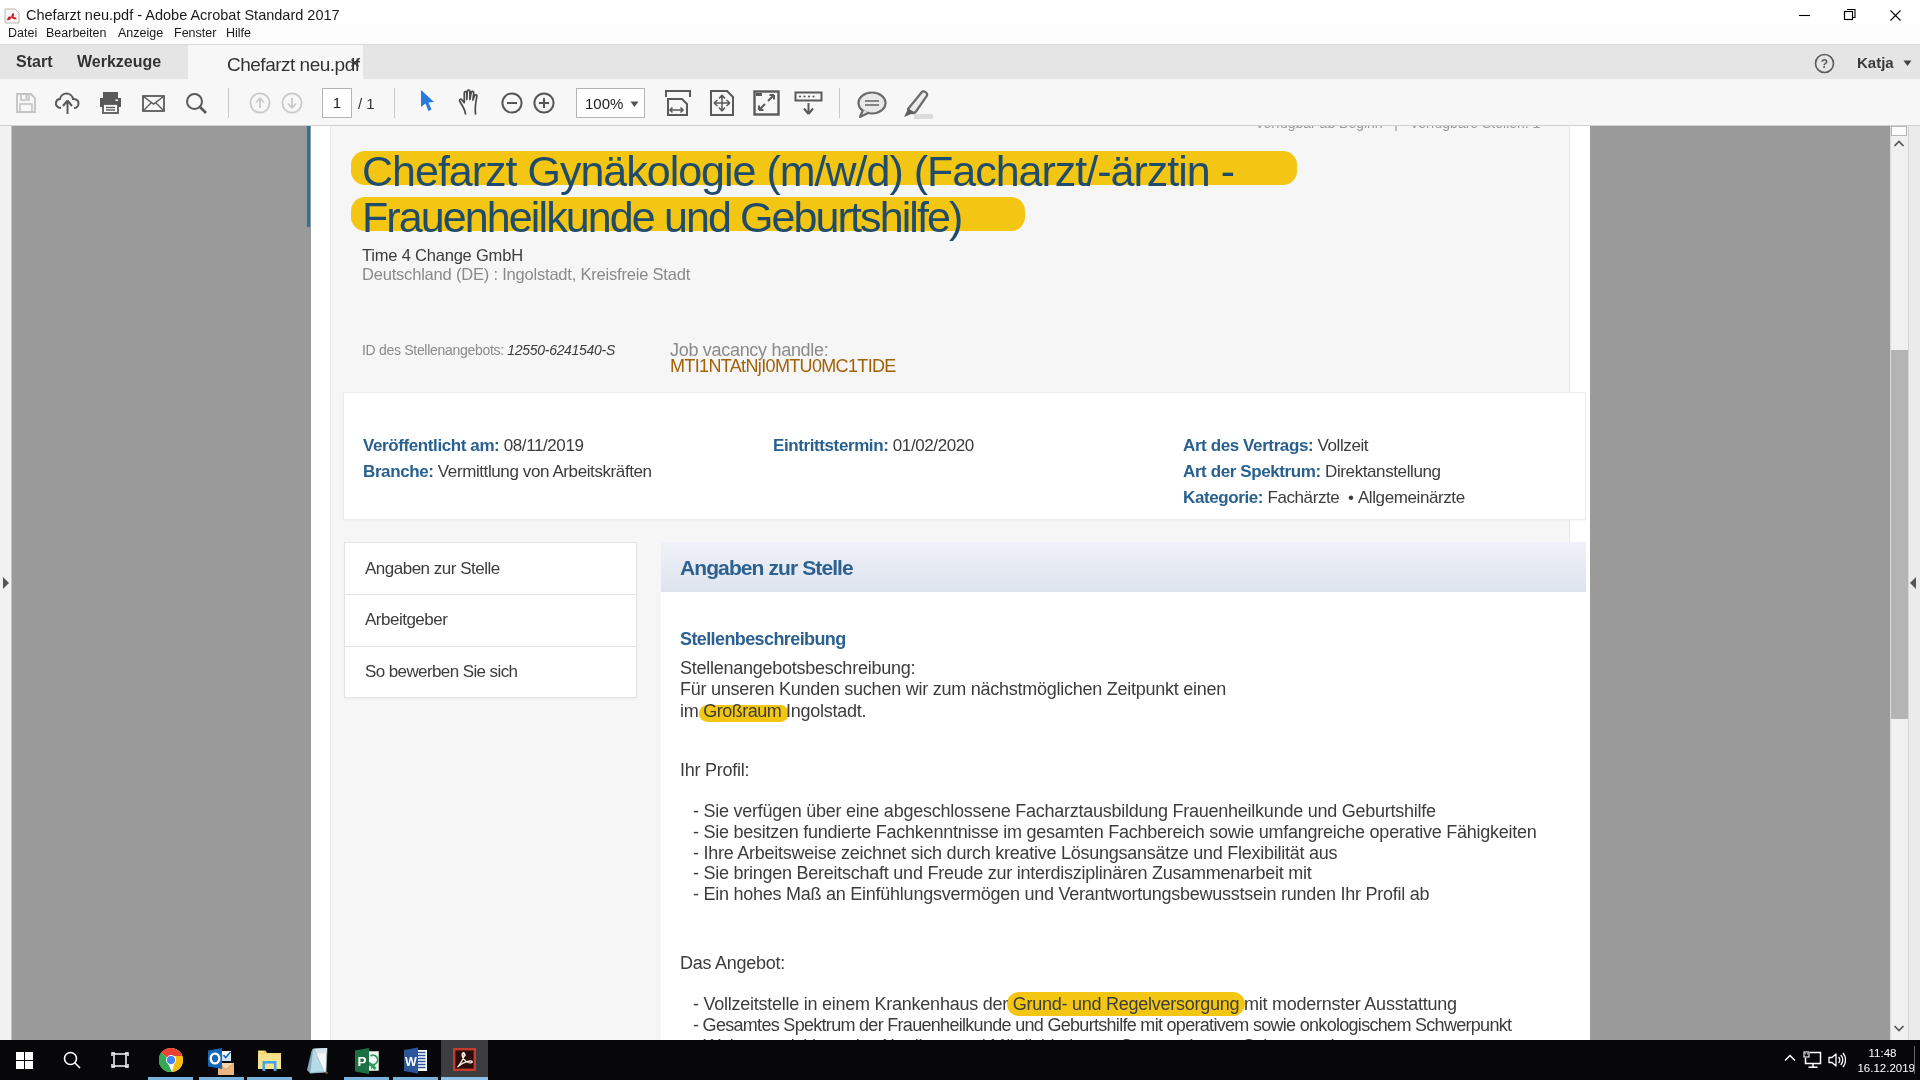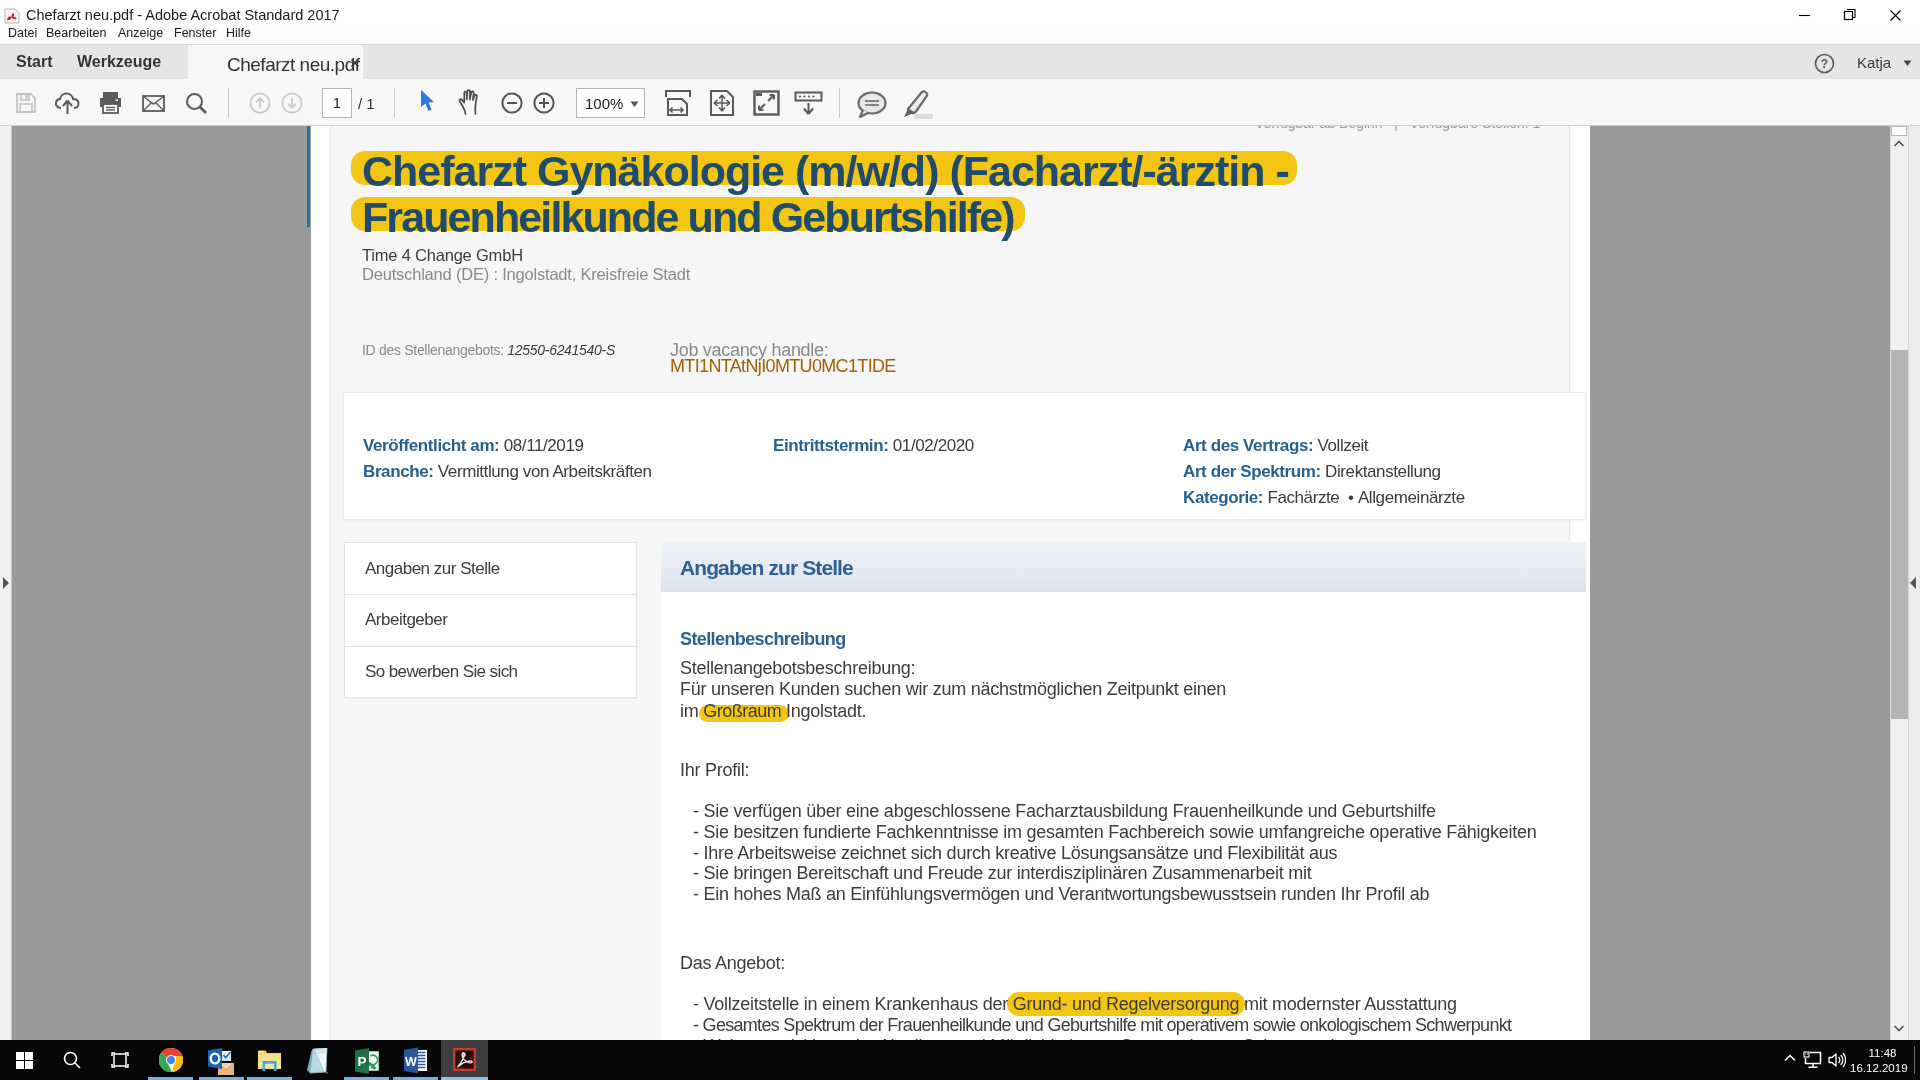--- a/index.html
+++ b/index.html
@@ -66,21 +66,21 @@
   <span class="abs" style="left:16px;top:8px;font-size:16px;font-weight:bold;color:#333">Start</span>
   <span class="abs" style="left:77px;top:8px;font-size:16px;font-weight:bold;color:#333">Werkzeuge</span>
   <span class="abs" style="left:227px;top:9px;font-size:19px;letter-spacing:-0.5px;color:#333">Chefarzt neu.pdf</span>
   <svg class="abs" style="left:350px;top:13px" width="10" height="10" viewBox="0 0 10 10">
       <path d="M1.5 1.5 L8.5 8.5 M8.5 1.5 L1.5 8.5" stroke="#3a3a3a" stroke-width="1.7"></path>
     </svg>
   <svg class="abs" style="left:1814px;top:8px" width="21" height="21" viewBox="0 0 21 21">
       <circle cx="10.5" cy="10.5" r="9" fill="none" stroke="#5a5a5a" stroke-width="1.6"></circle>
       <text x="10.5" y="15" font-size="12" font-weight="bold" fill="#5a5a5a" text-anchor="middle" font-family="Liberation Sans">?</text>
     </svg>
-  <span class="abs" style="left:1857px;top:9px;font-size:15px;font-weight:normal;color:#3a3a3a">Katja</span>
+  <span class="abs" style="left:1857px;top:9px;font-size:15px;font-weight:bold;color:#3a3a3a">Katja</span>
   <svg class="abs" style="left:1903px;top:15px" width="9" height="7" viewBox="0 0 9 7">
       <path d="M0.5 0.5 L8.5 0.5 L4.5 6z" fill="#444"></path>
     </svg>
 </div>
 
 <div class="abs" id="toolbar">
   <div class="tsep" style="left:228px"></div>
   <div class="tsep" style="left:394px"></div>
   <div class="tsep" style="left:839px"></div>
 
@@ -214,21 +214,21 @@
     </svg>
 </div>
 
 <div class="abs" id="pagecontent" style="left:311px;top:126px;width:1279px;height:914px;overflow:hidden;background:#fff">
   <div class="abs" style="left:19px;top:0;width:1240px;height:914px;background:#f6f6f6;border-left:1px solid #e8e8e8;border-right:1px solid #e8e8e8"></div>
 
   <div class="abs" style="left:944px;top:-11px;width:330px;height:17px;font-size:14px;color:#999">Verfügbar ab Beginn&nbsp;&nbsp; | &nbsp;&nbsp;Verfügbare Stellen: 1</div>
 
   <div class="abs hl" style="left:40px;top:25px;width:946px;height:34px"></div>
   <div class="abs hl" style="left:40px;top:71px;width:674px;height:34px"></div>
-  <div class="abs" style="left:51px;top:22px;width:1010px;font-weight:bold;font-size:43px;line-height:46px;letter-spacing:-1px;color:#1f4b6c">Chefarzt Gynäkologie (m/w/d) (Facharzt/-ärztin -<br><span style="letter-spacing:-1.9px">Frauenheilkunde und Geburtshilfe)</span></div>
+  <div class="abs" style="left:51px;top:22px;width:1010px;font-weight:normal;font-size:43px;line-height:46px;letter-spacing:-1px;color:#1f4b6c">Chefarzt Gynäkologie (m/w/d) (Facharzt/-ärztin -<br><span style="letter-spacing:-1.9px">Frauenheilkunde und Geburtshilfe)</span></div>
 
   <div class="abs" style="left:51px;top:120px;font-size:16.5px;letter-spacing:-0.2px;color:#3c3c3c">Time 4 Change GmbH</div>
   <div class="abs" style="left:51px;top:139px;font-size:16.5px;letter-spacing:-0.2px;color:#8a8a8a">Deutschland (DE) : Ingolstadt, Kreisfreie Stadt</div>
 
   <div class="abs" style="left:51px;top:216px;font-size:14px;letter-spacing:-0.3px;color:#8a8a8a">ID des Stellenangebots: <span style="color:#3c3c3c;font-style:italic">12550-6241540-S</span></div>
   <div class="abs" style="left:359px;top:216px;font-size:18px;letter-spacing:-0.3px;line-height:16px;color:#8a8a8a">Job vacancy handle:<br><span style="color:#a16207;letter-spacing:-0.65px">MTI1NTAtNjI0MTU0MC1TIDE</span></div>
 
   <div class="abs" style="left:32px;top:266px;width:1243px;height:128px;background:#fff;border:1px solid #ececec;box-shadow:0 1px 2px rgba(0,0,0,0.04)">
     <div class="abs" style="left:19px;top:43px;font-size:17px;letter-spacing:-0.4px;color:#3c3c3c"><b style="color:#28608f">Veröffentlicht am:</b> 08/11/2019</div>
     <div class="abs" style="left:19px;top:69px;font-size:17px;letter-spacing:-0.4px;color:#3c3c3c"><b style="color:#28608f">Branche:</b> Vermittlung von Arbeitskräften</div>
@@ -361,15 +361,15 @@
       <rect x="1" y="0" width="7" height="7" fill="#070709"></rect>
       <rect x="2" y="1" width="5" height="5" fill="none" stroke="#fff" stroke-width="1.1"></rect>
       <rect x="3.2" y="2.4" width="1" height="1" fill="#fff"></rect>
       <rect x="5" y="2.4" width="1" height="1" fill="#fff"></rect>
     </svg>
   <svg class="abs" style="left:1828px;top:12px" width="18" height="16" viewBox="0 0 18 16">
       <path d="M1 5.5 h3 L8 2 V14 L4 10.5 H1z" fill="none" stroke="#fff" stroke-width="1.3" stroke-linejoin="round"></path>
       <path d="M10.5 5 A4 4 0 0 1 10.5 11 M12.7 3 A7 7 0 0 1 12.7 13 M14.9 1 A10.5 10.5 0 0 1 14.9 15" fill="none" stroke="#fff" stroke-width="1.3"></path>
     </svg>
   <div class="abs" style="left:1850px;top:7px;width:65px;height:13px;font-size:11.5px;color:#fff;text-align:center">11:48</div>
-  <div class="abs" style="left:1850px;top:22px;width:65px;height:13px;font-size:11.5px;color:#fff;text-align:left">16.12.2019</div>
+  <div class="abs" style="left:1850px;top:22px;width:65px;height:13px;font-size:11.5px;color:#fff;text-align:right">16.12.2019</div>
   <div class="abs" style="left:1914px;top:6px;width:1px;height:28px;background:#6a6a6a"></div>
 </div>
 
 </body></html>

